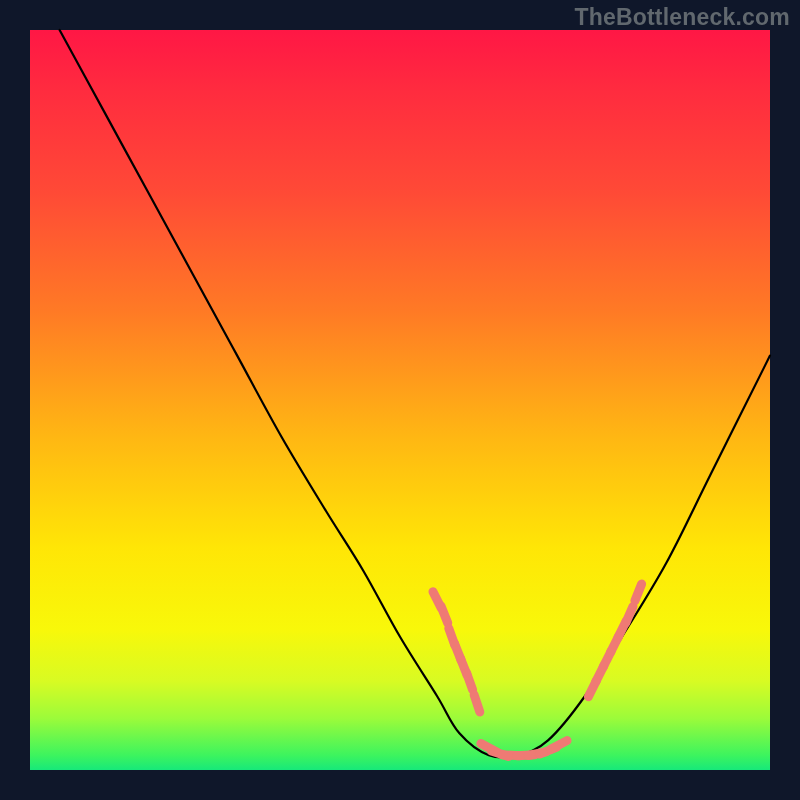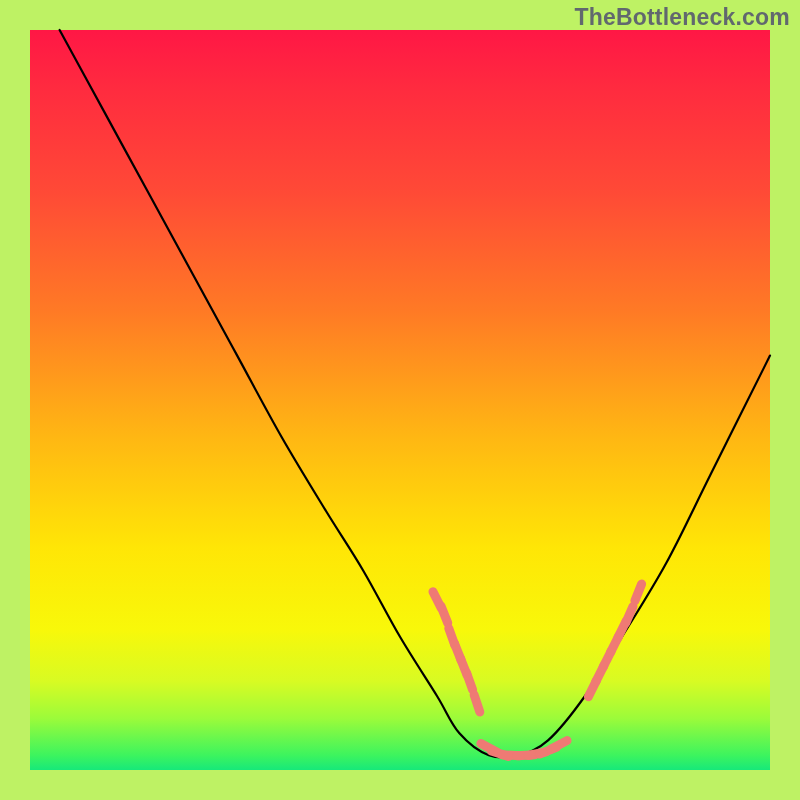--- a/index.html
+++ b/index.html
@@ -8,21 +8,21 @@
     width: 800px;
     height: 800px;
     background: #000;
     overflow: hidden;
     font-family: Arial, Helvetica, sans-serif;
   }
   .frame {
     position: relative;
     width: 800px;
     height: 800px;
-    background: #bef264;
+    background: #0f172a;
   }
   .watermark {
     position: absolute;
     top: 4px;
     right: 10px;
     color: #61686e;
     font-size: 23px;
     font-weight: 600;
     letter-spacing: 0.2px;
     z-index: 10;

